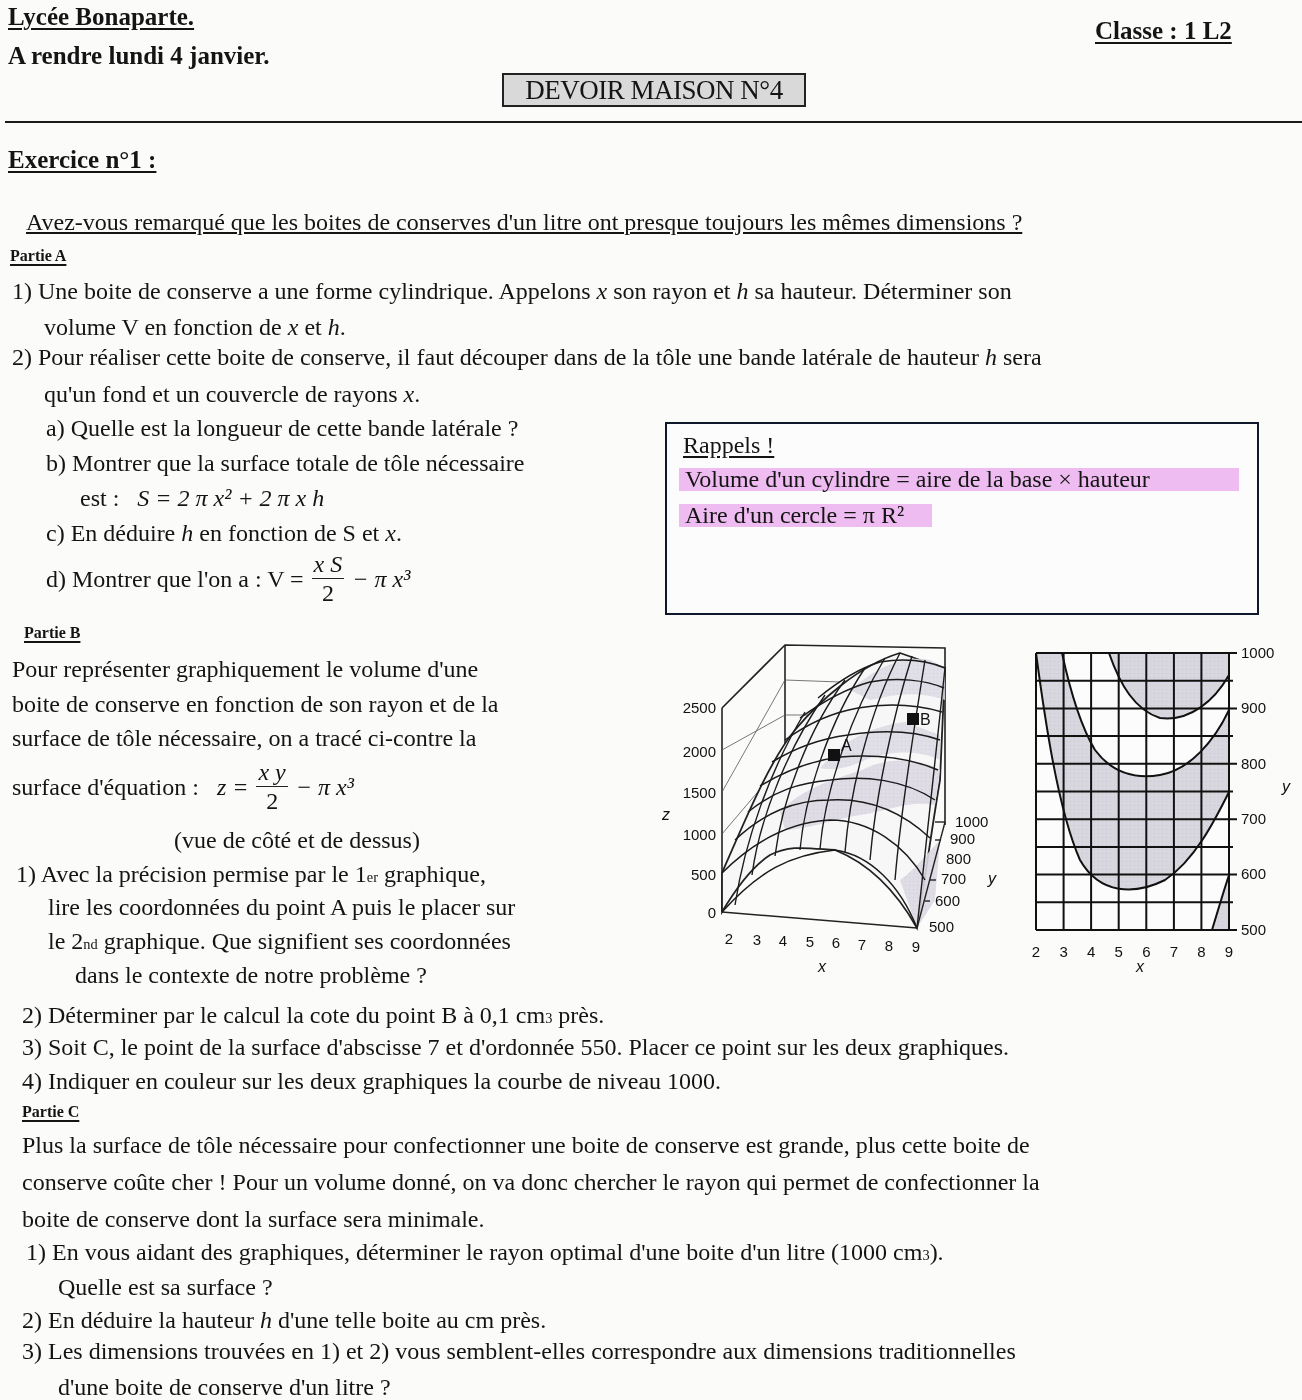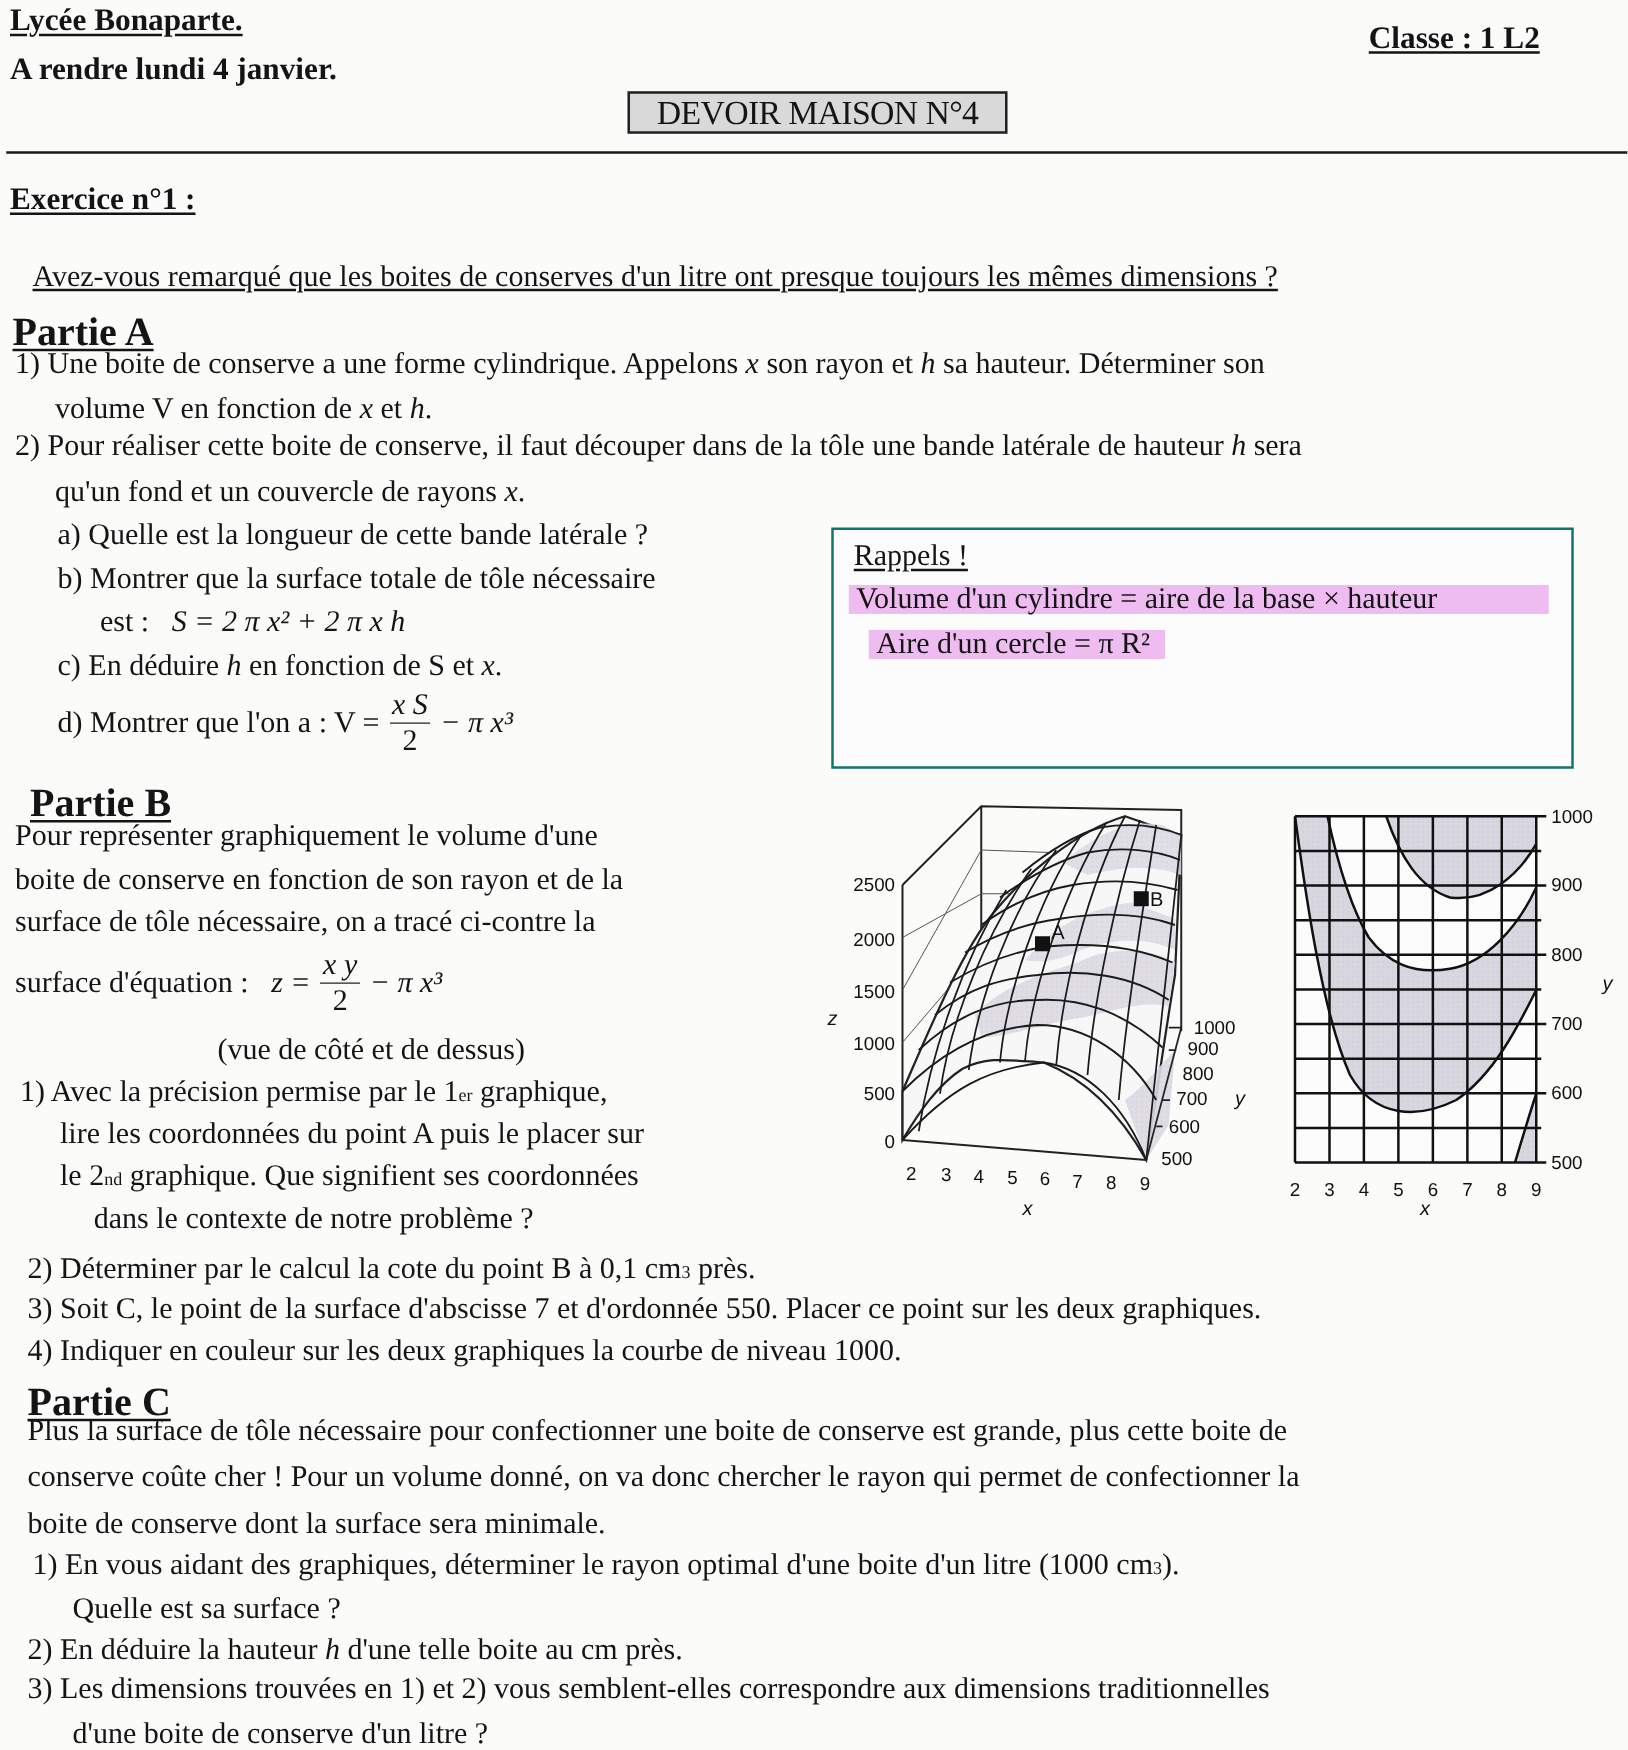--- a/index.html
+++ b/index.html
@@ -13,29 +13,29 @@
   .hdr { font-weight: bold; font-size: 25px; }
   .u { text-decoration: underline; text-decoration-thickness: 2px; text-underline-offset: 3px; }
   .title-box {
     left: 502px; top: 73px; width: 300px; height: 30px;
     border: 2px solid #222; background: #d9d9d9;
     font-size: 27px; line-height: 30px; text-align: center; letter-spacing: -0.5px;
   }
   .rule { left: 5px; top: 121px; width: 1297px; height: 2px; background: #1a1a1a; }
   .ex-title { left: 8px; top: 146px; font-size: 25px; font-weight: bold; }
   .txt { font-size: 24px; line-height: 34px; }
-  .part { font-size: 32px; font-weight: bold; }
+  .part { font-size: 16px; font-weight: bold; }
   .math i { font-style: italic; }
   sup { font-size: 60%; vertical-align: 45%; line-height: 0; }
   .frac { display: inline-block; vertical-align: middle; text-align: center; line-height: 1; margin: 0 2px; }
   .frac .num { display: block; border-bottom: 1.5px solid #222; padding: 0 2px 2px 2px; font-style: italic; }
   .frac .den { display: block; padding-top: 2px; }
   .rappels {
     left: 665px; top: 422px; width: 590px; height: 189px;
-    border: 2px solid #0f766e; background: #fcfcfc;
+    border: 2px solid #0f172a; background: #fcfcfc;
   }
   .hl { background: linear-gradient(180deg, transparent 8%, #eebcf0 8%, #eebcf0 92%, transparent 92%); }
   .rap-line { position: absolute; left: 16px; font-size: 24px; white-space: nowrap; }
   svg text { font-family: "Liberation Sans", "DejaVu Sans", sans-serif; }
 </style>
 </head>
 <body>
 
 <div class="abs hdr u" style="left:8px;top:3px;">Lycée Bonaparte.</div>
 <div class="abs hdr u" style="left:1095px;top:1px;margin-top:16px;">Classe : 1 L2</div>
@@ -70,21 +70,21 @@
 </div>
 <div class="abs txt math" style="left:46px;top:552px;line-height:1;">
   <span style="vertical-align:middle">d) Montrer que l'on a : V =</span>
   <span class="frac"><span class="num">x S</span><span class="den">2</span></span>
   <i style="vertical-align:middle">− π x³</i>
 </div>
 
 <div class="abs rappels">
   <div class="rap-line u" style="top:8px;font-weight:normal;">Rappels !</div>
   <div class="rap-line hl" style="top:42px;left:12px;padding:0 4px 0 6px;width:550px;">Volume d'un cylindre = aire de la base × hauteur</div>
-  <div class="rap-line hl" style="top:78px;left:28px;padding:0 12px 0 6px;">Aire d'un cercle = π R²</div>
+  <div class="rap-line hl" style="top:78px;left:12px;padding:0 28px 0 6px;">Aire d'un cercle = π R²</div>
 </div>
 
 <div class="abs part u" style="left:24px;top:624px;text-align:right;">Partie B</div>
 <div class="abs txt" style="left:12px;top:652px;">Pour représenter graphiquement le volume d'une</div>
 <div class="abs txt" style="left:12px;top:687px;">boite de conserve en fonction de son rayon et de la</div>
 <div class="abs txt" style="left:12px;top:721px;">surface de tôle nécessaire, on a tracé ci-contre la</div>
 <div class="abs txt" style="left:12px;top:760px;line-height:1;">
   <span style="vertical-align:middle">surface d'équation :</span>&nbsp;&nbsp;
   <i style="vertical-align:middle">z =</i>
   <span class="frac"><span class="num">x y</span><span class="den">2</span></span>

